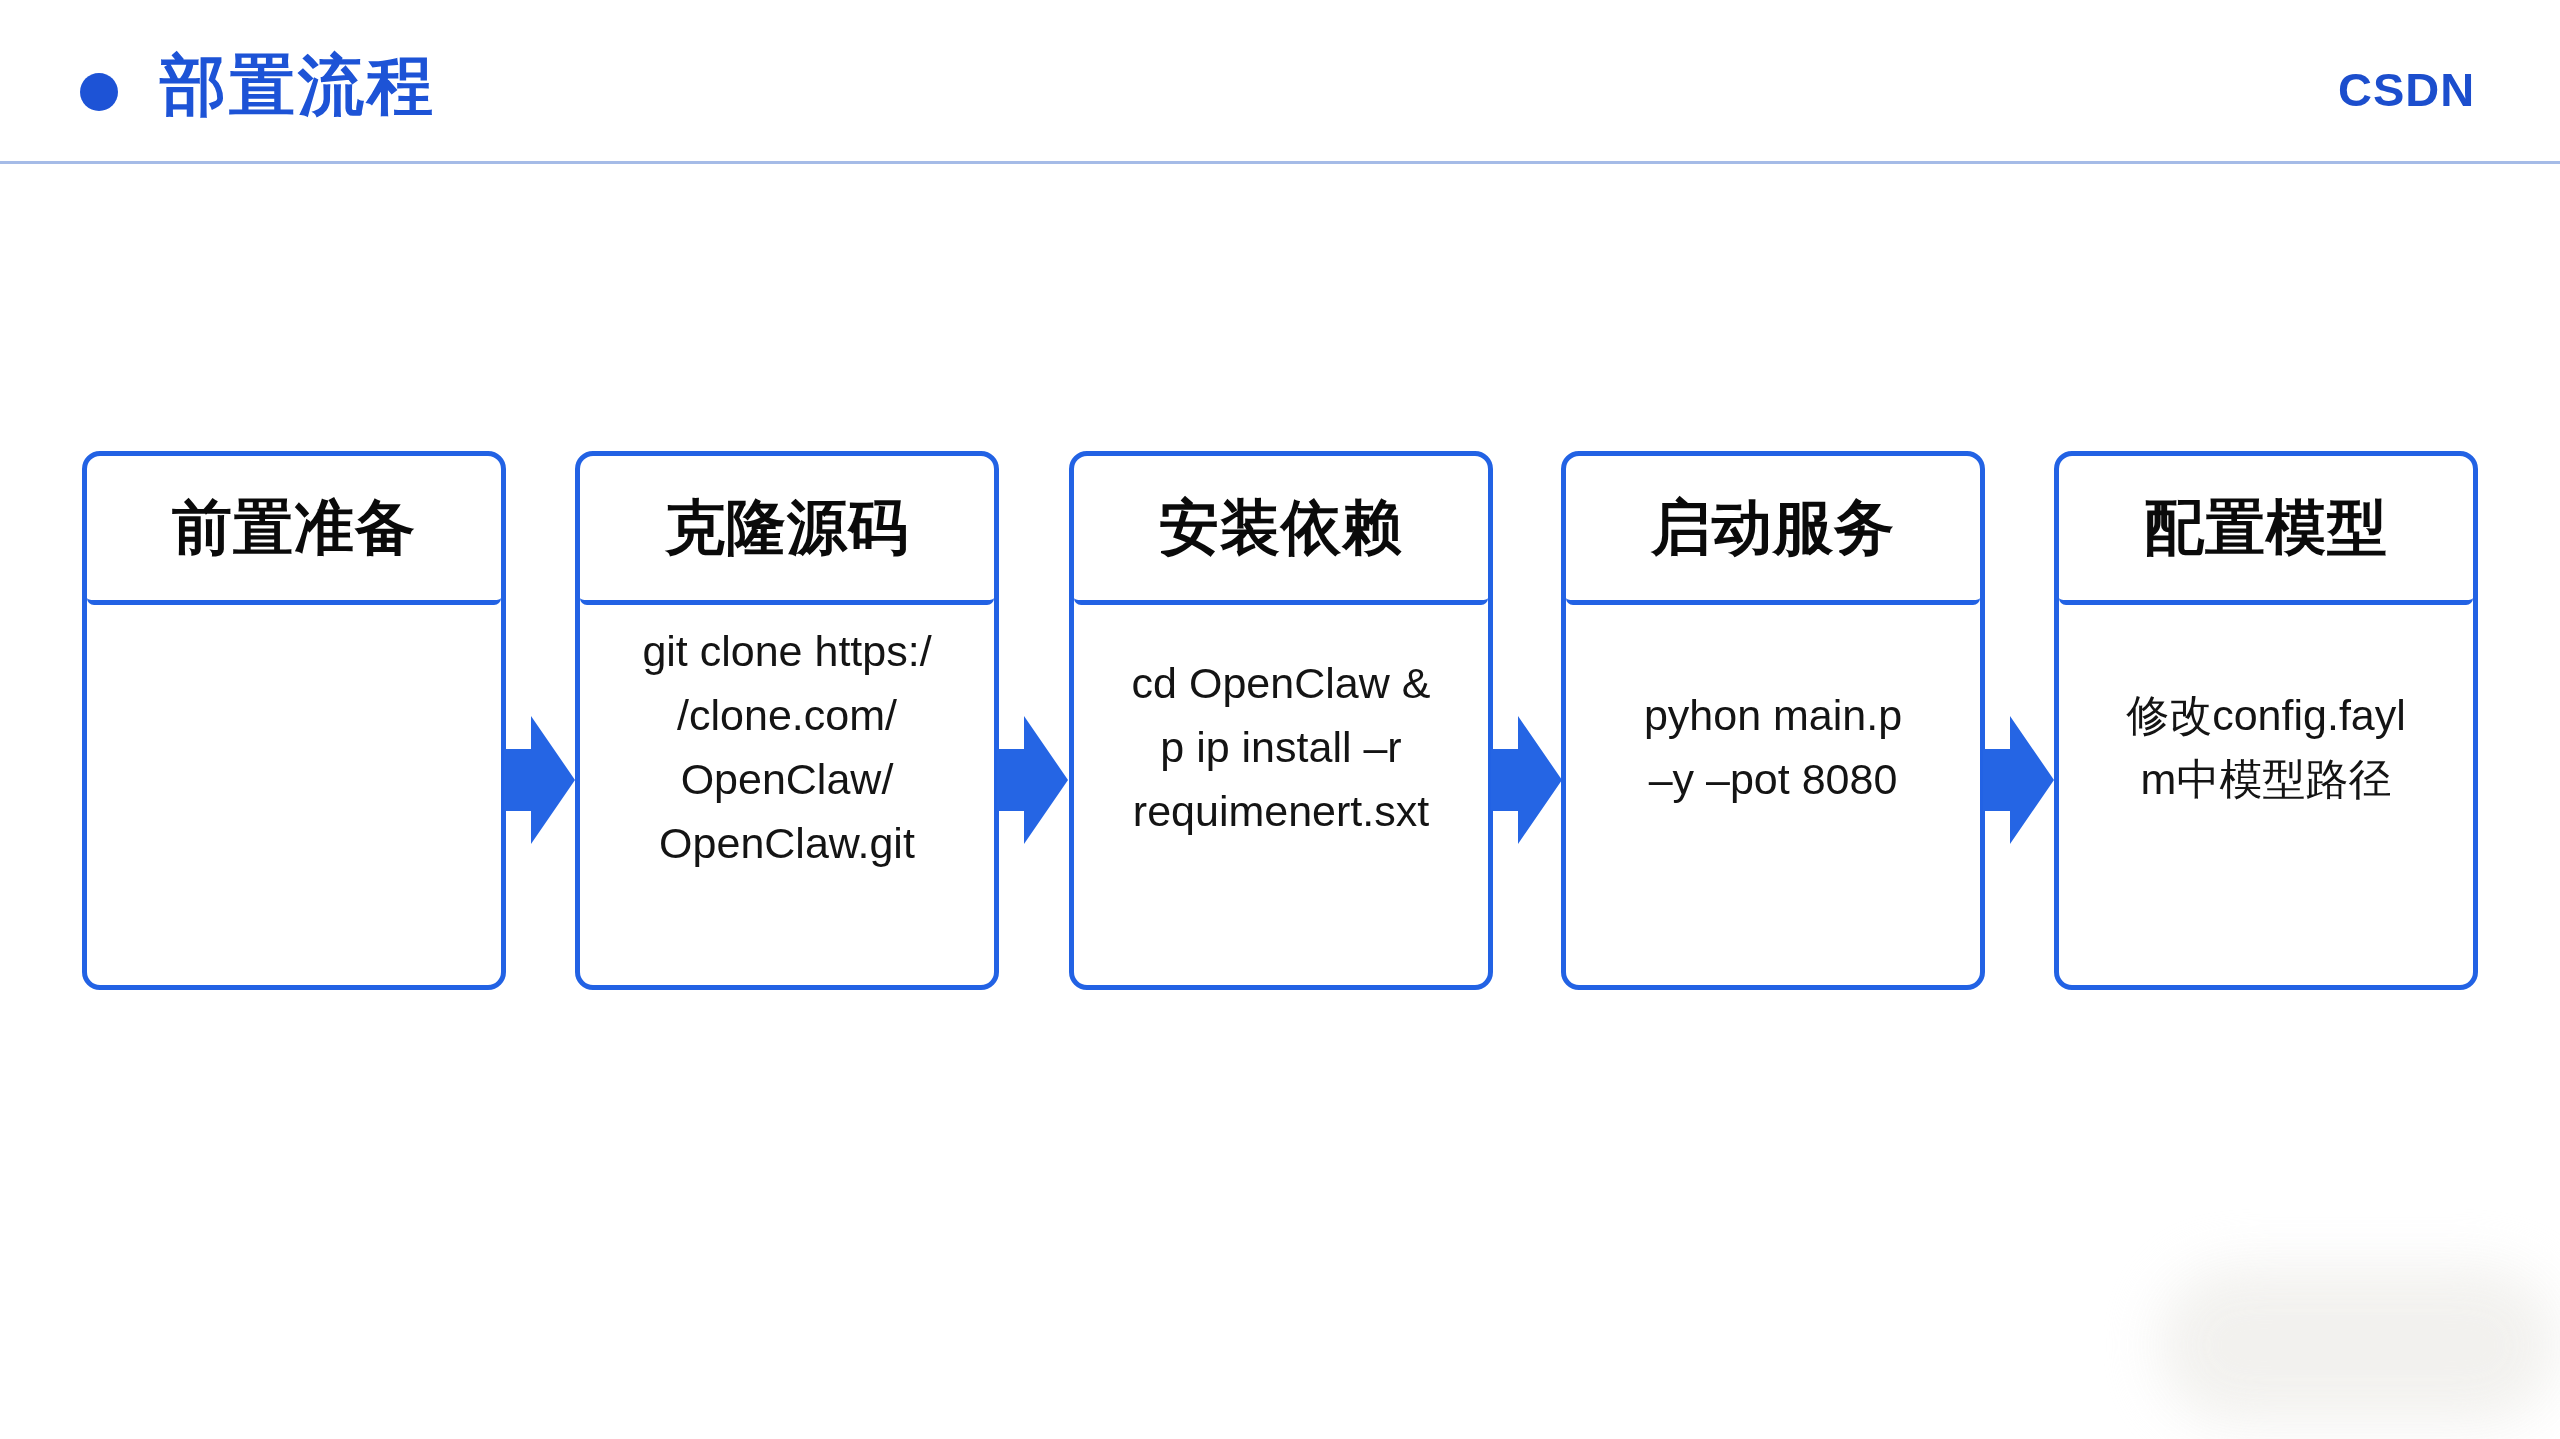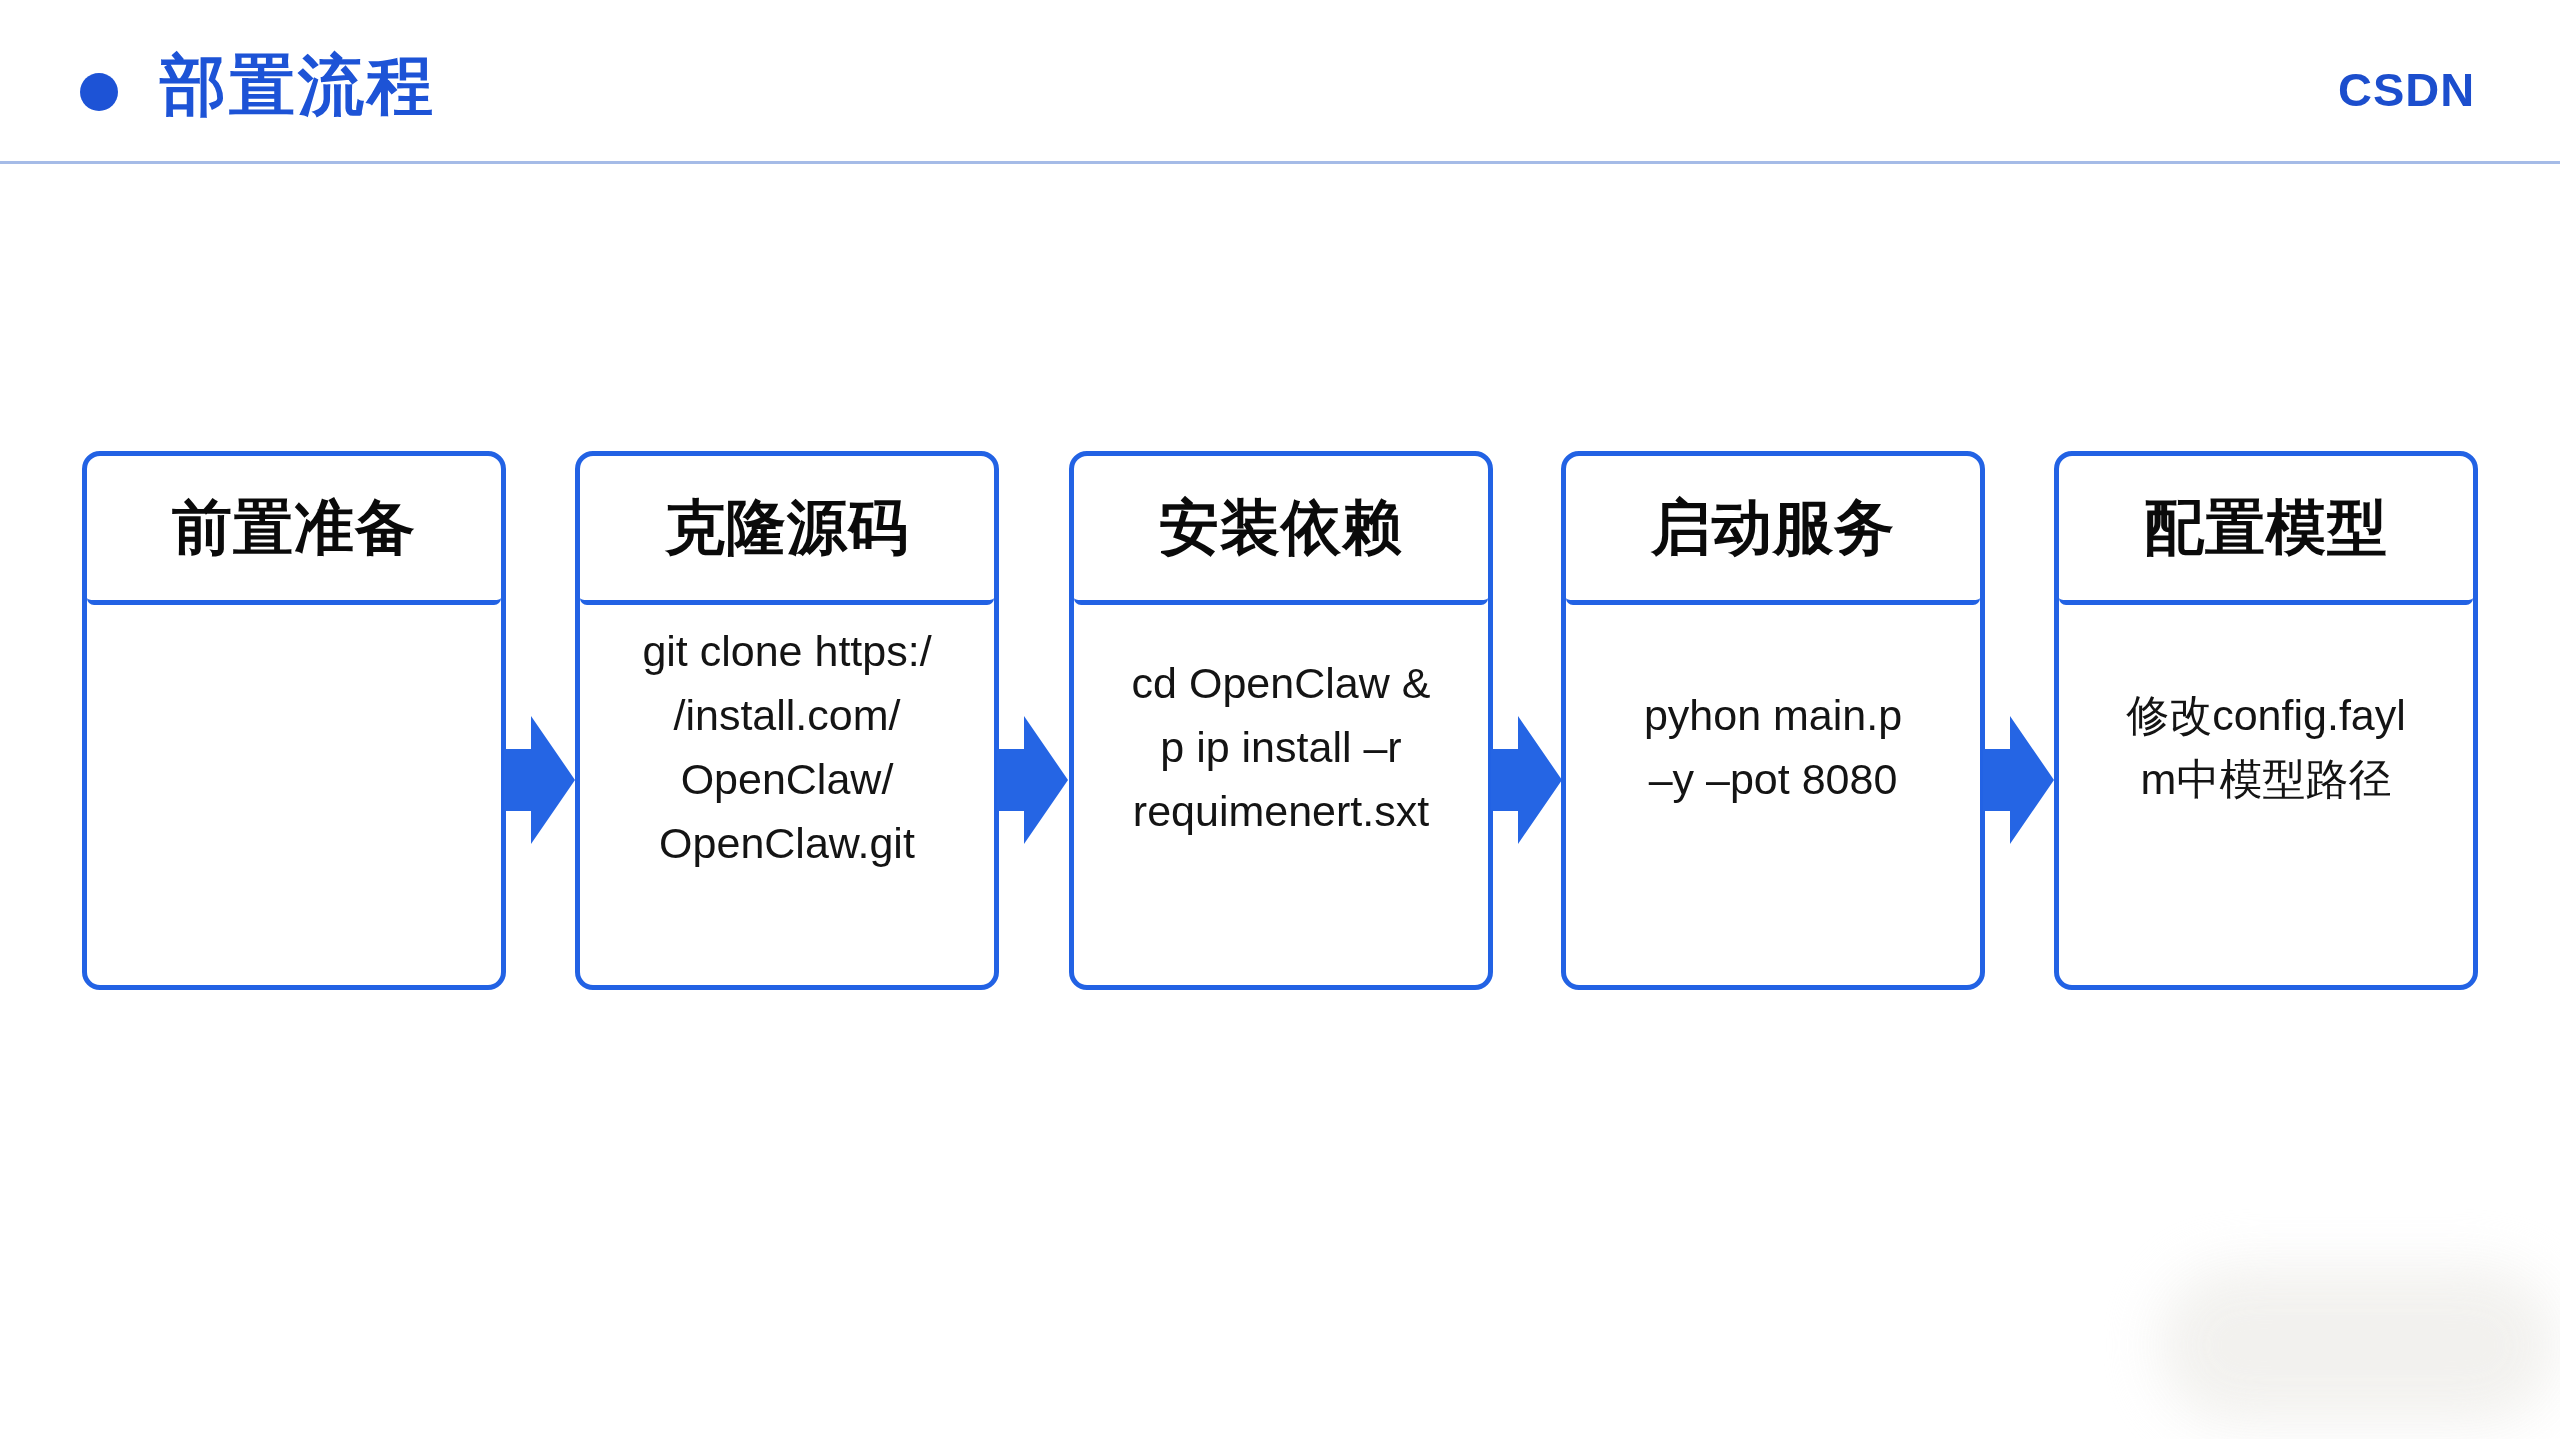--- a/index.html
+++ b/index.html
@@ -105,21 +105,21 @@
     <div class="step-head">前置准备</div>
   </section>
 
   <svg class="arrow arrow-1" viewBox="0 0 72 130" aria-hidden="true">
     <polygon points="0,34 27,34 27,1 71,65 27,129 27,96 0,96" fill="#2565e4"></polygon>
   </svg>
 
   <section class="step step-2">
     <div class="step-head">克隆源码</div>
     <div class="step-body">git clone https:/
-/install.com/
+/clone.com/
 OpenClaw/
 OpenClaw.git</div>
   </section>
 
   <svg class="arrow arrow-2" viewBox="0 0 72 130" aria-hidden="true">
     <polygon points="0,34 27,34 27,1 71,65 27,129 27,96 0,96" fill="#2565e4"></polygon>
   </svg>
 
   <section class="step step-3">
     <div class="step-head">安装依赖</div>

